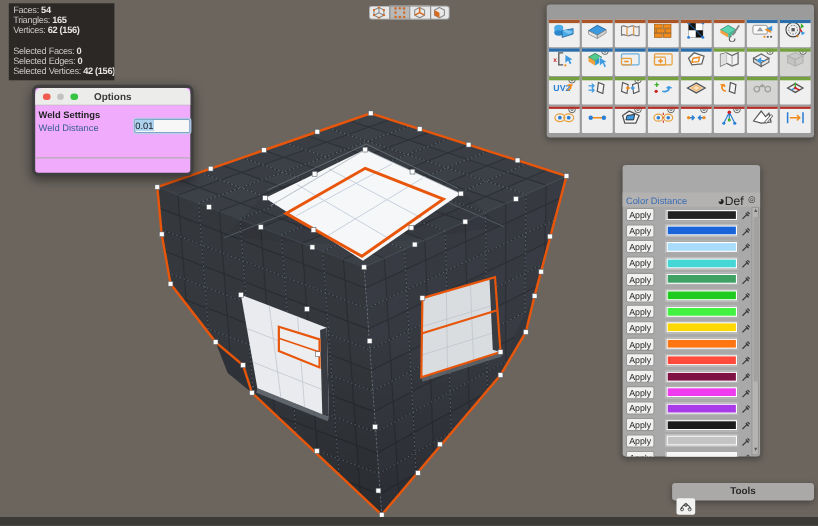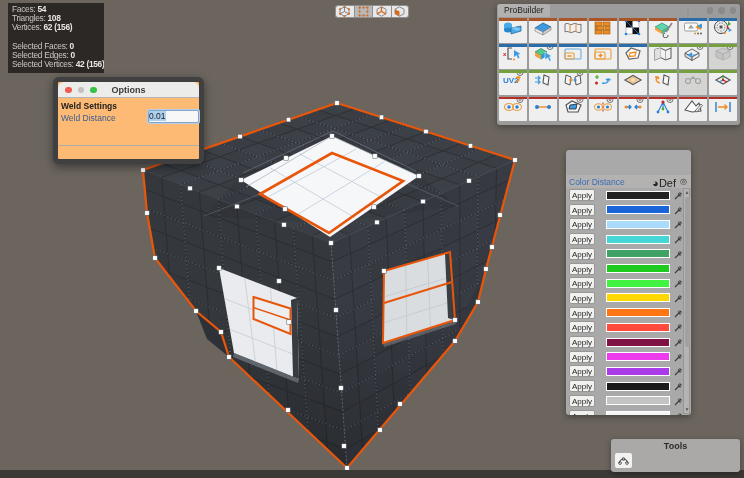--- a/index.html
+++ b/index.html
@@ -22,28 +22,28 @@
   .udots i{width:6.5px;height:6.5px;border-radius:50%;background:#8a8a8a;display:block;}
   .uvdots{position:absolute;top:2.5px;color:#787878;font-size:8px;letter-spacing:0;}
   
   #pb{left:497px;top:4px;width:243px;height:121px;background:#9b9b9b;}
   #pbgrid{position:absolute;left:2px;top:14px;display:grid;grid-template-columns:repeat(8,28.4px);grid-auto-rows:24.6px;gap:1.6px;}
   .pbtn{background:#efefef;border-radius:1px;position:relative;display:flex;align-items:flex-start;justify-content:center;}
   .pbtn::before{content:"";position:absolute;left:0;top:0;right:0;height:2.5px;background:var(--st,#bf5a10);}
   .pbtn.dis{background:#d4d4d3;}
   .pbtn svg{display:block;}
   
-  #opt{left:29px;top:77px;width:141px;height:77px;background:#fdba74;border-radius:6px;box-shadow:0 3px 10px rgba(0,0,0,0.45);border:5px solid #404040;margin-left:24px;}
+  #opt{left:29px;top:77px;width:141px;height:77px;background:#f0abfc;border-radius:6px;box-shadow:0 3px 10px rgba(0,0,0,0.45);border:3px solid #404040;}
   #optbar{height:15px;background:#ececeb;border-bottom:1px solid #b6b5b4;border-radius:6px 6px 0 0;position:relative;}
   #optbar .t{position:absolute;width:100%;text-align:center;top:3px;font-size:9px;font-weight:bold;color:#3a3a3a;}
   .tl{position:absolute;top:4.5px;width:6.5px;height:6.5px;border-radius:50%;}
   
   #vc{left:566px;top:150px;width:125px;height:265px;}
   
-  #tools{left:611px;top:439px;width:129px;height:33px;background:#aaa9a8;border-radius:3px;box-shadow:0 2px 6px rgba(0,0,0,0.35);}
+  #tools{left:611px;top:439px;width:129px;height:16px;background:#aaa9a8;border-radius:3px;box-shadow:0 2px 6px rgba(0,0,0,0.35);}
   
   #botbar{left:0;top:470px;width:744px;height:8px;background:#3b3a37;}
 </style>
 </head>
 <body>
 
 <svg id="scene" class="abs" style="left:0;top:0" width="744" height="478" viewBox="0 0 744 478">
 <defs>
 <clipPath id="cpL">
         <polygon points="143,170 331,243 347,468 229,357 221,332 196,311 155,258 147,213"></polygon>
@@ -424,21 +424,21 @@
       <rect x="452.8" y="317.8" width="4.4" height="4.4"></rect>
       <rect x="497.8" y="212.8" width="4.4" height="4.4"></rect>
       <rect x="276.8" y="278.8" width="4.4" height="4.4"></rect>
       <rect x="286.8" y="319.8" width="4.4" height="4.4"></rect>
     </g>
 </svg>
 <div id="botbar" class="abs"></div>
 
 <div id="stats" class="abs">
 Faces: <b>54</b><br>
-Triangles: <b>108</b><br>
+Triangles: <b>165</b><br>
 Vertices: <b>62 (156)</b><br>
 <br>
 Selected Faces: <b>0</b><br>
 Selected Edges: <b>0</b><br>
 Selected Vertices: <b>42 (156)</b>
 </div>
 
 <div id="topbar" class="abs">
   <div class="tb first">
       <svg width="11" height="11" viewBox="0 0 11 11">
@@ -477,29 +477,20 @@
     </div>
   <div class="tb last">
       <svg width="11" height="11" viewBox="0 0 11 11">
         <polygon points="5.5,0.8 10,3.2 10,7.8 5.5,10.2 1,7.8 1,3.2" fill="none" stroke="#8a8a8a" stroke-width="1"></polygon>
         <polygon points="1,3.2 5.5,5.5 5.5,10.2 1,7.8" fill="#d66a1e"></polygon>
       </svg>
     </div>
 </div>
 
 <div id="pb" class="uwin">
-  <div class="utitle">
-      <span class="utab">ProBuilder</span>
-    <span class="uvdots" style="right:48px;">⋮</span>
-    <span class="udots">
-        <i></i>
-        <i></i>
-        <i></i>
-      </span>
-  </div>
   <div id="pbgrid">
       <div class="pbtn" style="--st: #aa5527;">
         <svg width="22" height="20" viewBox="0 0 22 20">
           <ellipse cx="6" cy="7" rx="4" ry="2.5" fill="#4aaae8"></ellipse>
           <rect x="2" y="7" width="8" height="5" fill="#4aaae8"></rect>
           <ellipse cx="6" cy="12" rx="4" ry="2.5" fill="#2b87cc"></ellipse>
           <polygon points="9,10 19,8 19,13 9,16" fill="#4aaae8" stroke="#1c5e93" stroke-width="0.7"></polygon>
           <polygon points="9,10 13,9 19,11 15,13" fill="#7ec6f2"></polygon>
         </svg>
       </div>

